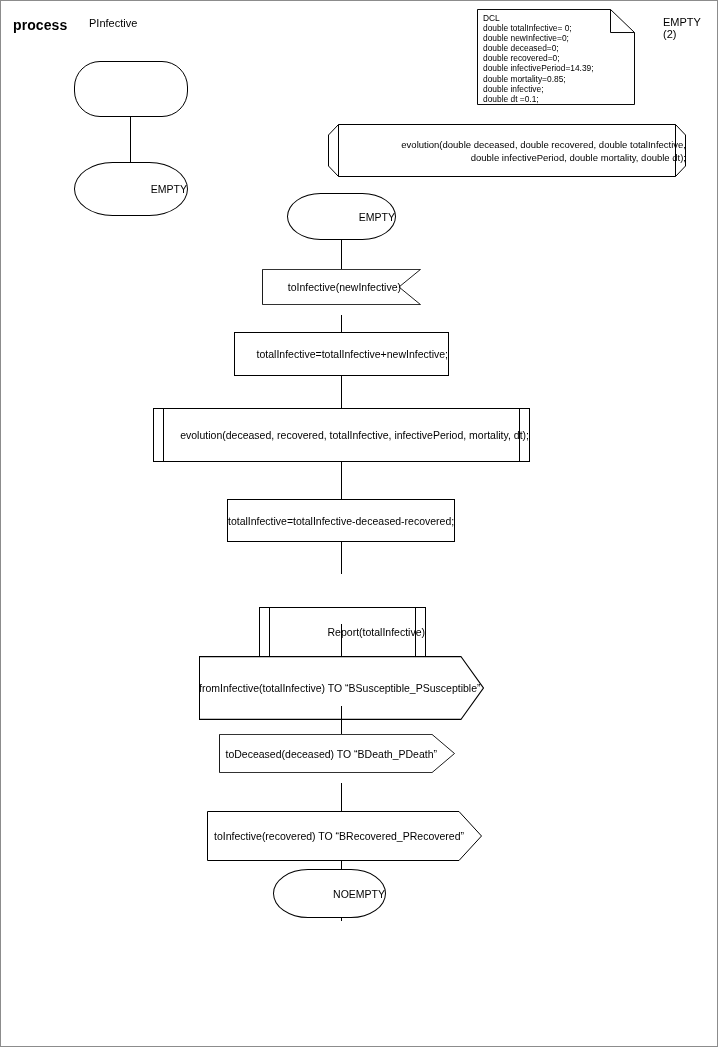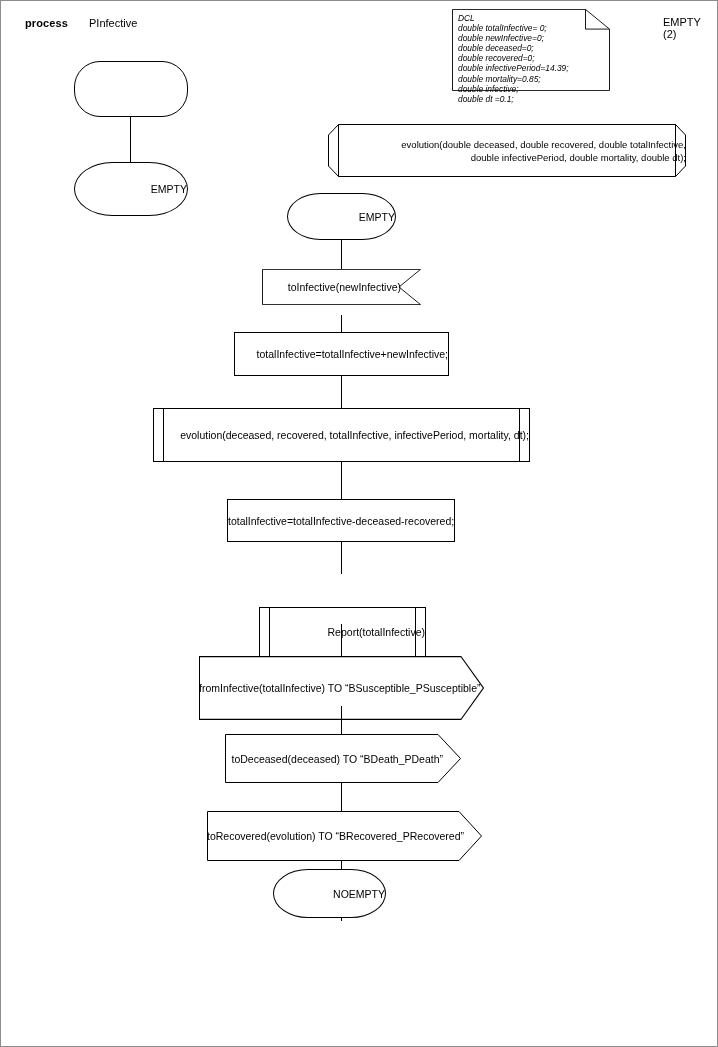--- a/index.html
+++ b/index.html
@@ -16,22 +16,22 @@
     height: 1047px;
     background: #ffffff;
     border: 1px solid #8c8c8c;
     box-sizing: border-box;
     overflow: hidden;
   }
   .abs { position: absolute; }
 
   
   #hdr-process {
-    left: 24px; top: 16px;
-    font-size: 11px;
+    left: 12px; top: 16px;
+    font-size: 14px;
     font-weight: bold;
     color: #000;
     letter-spacing: 0.1px;
   }
   #hdr-name {
     left: 88px; top: 16px;
     font-size: 11px;
     color: #000;
   }
   #hdr-empty2 {
@@ -131,21 +131,21 @@
 </style>
 </head>
 <body>
 
 <div id="page">
 
   <div class="abs" id="hdr-process">process</div>
   <div class="abs" id="hdr-name">PInfective</div>
   <div class="abs" id="hdr-empty2">EMPTY (2)</div>
 
-  <div class="abs sdl-textbox" style="left:451px; top:8px; width:158px; height:82px;font-style:italic;">
+  <div class="abs sdl-textbox" style="left:476px; top:8px; width:158px; height:96px;">
     <svg viewBox="0 0 158 100" preserveAspectRatio="none">
       <path d="M0.5,0.5 L133.5,0.5 L157.5,24.5 L157.5,99.5 L0.5,99.5 Z" fill="#ffffff" stroke="#000000" stroke-width="1"></path>
       <path d="M133.5,0.5 L133.5,24.5 L157.5,24.5" fill="none" stroke="#000000" stroke-width="1"></path>
     </svg>
     <div class="tb-text" id="dcl-text">DCL
 double totalInfective= 0;
 double newInfective=0;
 double deceased=0;
 double recovered=0;
 double infectivePeriod=14.39;
@@ -219,34 +219,34 @@
 
   <div class="abs sdl-output" style="left:198px; top:655px; width:285px; height:64px;">
     <svg viewBox="0 0 285 50" preserveAspectRatio="none">
       <path d="M0.5,0.5 L262,0.5 L284.5,25 L262,49.5 L0.5,49.5 Z" fill="#ffffff" stroke="#000000" stroke-width="1"></path>
     </svg>
     <div class="sym-text" style="padding-right:18px;">fromInfective(totalInfective) TO “BSusceptible_PSusceptible”</div>
   </div>
 
   <div class="abs conn" style="left:340px; top:705px; height:28px;"></div>
 
-  <div class="abs sdl-output" style="left:224px; top:733px; width:236px; height:49px;">
+  <div class="abs sdl-output" style="left:218px; top:733px; width:236px; height:39px;">
     <svg viewBox="0 0 236 49" preserveAspectRatio="none">
       <path d="M0.5,0.5 L213,0.5 L235.5,24.5 L213,48.5 L0.5,48.5 Z" fill="#ffffff" stroke="#000000" stroke-width="1"></path>
     </svg>
     <div class="sym-text" style="padding-right:18px;">toDeceased(deceased) TO “BDeath_PDeath”</div>
   </div>
 
   <div class="abs conn" style="left:340px; top:782px; height:28px;"></div>
 
   <div class="abs sdl-output" style="left:206px; top:810px; width:275px; height:50px;">
     <svg viewBox="0 0 275 50" preserveAspectRatio="none">
       <path d="M0.5,0.5 L252,0.5 L274.5,25 L252,49.5 L0.5,49.5 Z" fill="#ffffff" stroke="#000000" stroke-width="1"></path>
     </svg>
-    <div class="sym-text" style="padding-right:18px;">toRecovered(evolution) TO “BRecovered_PRecovered”</div>
+    <div class="sym-text" style="padding-right:18px;">toInfective(recovered) TO “BRecovered_PRecovered”</div>
   </div>
 
   <div class="abs conn" style="left:340px; top:860px; height:60px;"></div>
 
   <div class="abs sdl-state" style="left:272px; top:868px; width:113px; height:49px;">
     <div class="sym-text">NOEMPTY</div>
   </div>
 
 </div>
 

